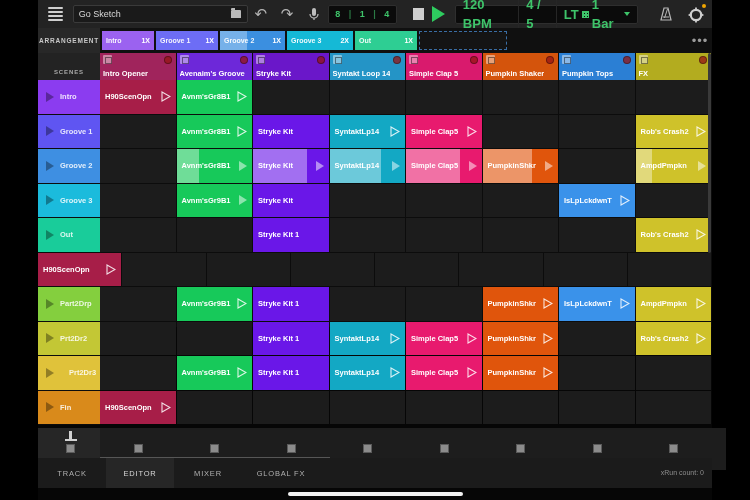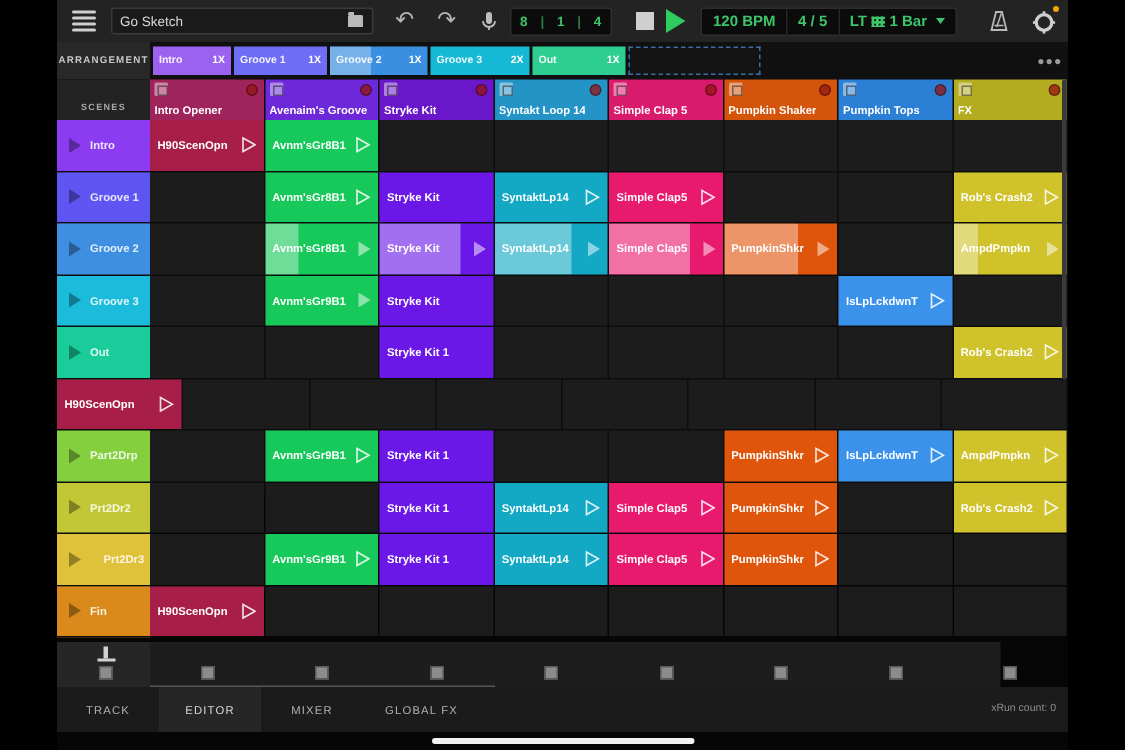--- a/index.html
+++ b/index.html
@@ -31,21 +31,21 @@
   .pos {
     background:#0b0b0b; border:1px solid #2e2e2e; border-radius:2px;
     height:19px; display:flex; align-items:center; padding:0 6px; gap:8px;
     color:#3ec46a; font-size:9px; font-weight:bold; letter-spacing:0.5px;
   }
   .pos span.sep { color:#2b7a45; }
   .stopbtn { width:12px; height:12px; background:#cfcfcf; margin:0 8px 0 16px; cursor:pointer;}
   .playbtn { width:0;height:0;border-left:13px solid #2ecc5f;border-top:8px solid transparent;border-bottom:8px solid transparent; margin-right:10px; cursor:pointer;}
   .tempobox {
     background:#0b0b0b; border:1px solid #2e2e2e; border-radius:2px; height:19px;
-    display:flex; align-items:center; color:#3ec46a; font-size:10px; font-weight:bold;
+    display:flex; align-items:center; color:#3ec46a; font-size:13px; font-weight:bold;
   }
   .tempobox > div { padding:0 7px; border-right:1px solid #262626; line-height:19px; }
   .tempobox > div:last-child{border-right:none;}
   .tempobox .ltbox { display:flex; align-items:center; gap:3px; }
   .ltgrid { display:inline-block; width:9px; height:7px; background:
      linear-gradient(to right,#3ec46a 2px, transparent 2px) 0 0/3px 3px repeat,
      linear-gradient(to bottom,#3ec46a 2px, transparent 2px) 0 0/3px 3px repeat; }
   .caret { width:0;height:0;border-left:3px solid transparent;border-right:3px solid transparent;border-top:4px solid #3ec46a; margin-left:3px;}
   .metro { width:20px;height:20px; margin-left:18px; position:relative; cursor:pointer;}
   .metro:before{content:"";position:absolute;left:6px;top:4px;width:0;height:0;border-left:4px solid transparent;border-right:4px solid transparent;border-bottom:13px solid transparent;
@@ -86,21 +86,21 @@
   .scenecell .snm { margin-left:6px; color:rgba(255,255,255,.85); font-size:7.5px; font-weight:bold;}
   .cell { flex:1; margin-right:1px; margin-bottom:1px; position:relative; background:#1c1c1c; cursor:pointer; }
   .clip { position:absolute; inset:0; display:flex; align-items:center; justify-content:space-between;
      padding:0 5px; overflow:hidden;}
   .clip .cnm { color:#fff; font-size:7.5px; font-weight:bold; white-space:nowrap; z-index:2; }
   .clip .ptri { width:0;height:0;border-left:8px solid rgba(255,255,255,.75);border-top:5px solid transparent;border-bottom:5px solid transparent; z-index:2;}
   .clip .ptri.solid { border-left-color:rgba(255,255,255,.5); }
   .clip .prog { position:absolute; left:0; top:0; bottom:0; background:rgba(255,255,255,.38); z-index:1;}
 
   
-  .botpanel { position:absolute; left:38px; top:428px; width:629px; height:42px; background:#1d1d1d; }
+  .botpanel { position:absolute; left:38px; top:428px; width:688px; height:42px; background:#1d1d1d; }
   .faderrow { position:absolute; left:0; top:0; width:674px; height:30px; display:flex; }
   .faderlead { width:62px; position:relative; background:#262626; }
   .faderlead .master { position:absolute; left:27px; top:3px; width:12px; height:10px; }
   .faderlead .master:before{content:"";position:absolute;left:4px;top:0;width:3px;height:8px;background:#d2d2d2;}
   .faderlead .master:after{content:"";position:absolute;left:0;top:8px;width:12px;height:2px;background:#d2d2d2;}
   .faderlead .knob { position:absolute; left:28px; top:16px; width:9px;height:9px;background:#8c8c8c;border:1px solid #5c5c5c;}
   .fadercell { flex:1; position:relative; }
   .fadercell .knob { position:absolute; left:50%; margin-left:-4.5px; top:16px; width:9px;height:9px;background:#8c8c8c;border:1px solid #5a5a5a;}
   .scrollline { position:absolute; left:62px; top:29px; height:1px; width:230px; background:#565656;}
   .tabsrow { position:absolute; left:0; top:30px; width:674px; height:30px; background:#1b1b1b; display:flex; align-items:center;}

